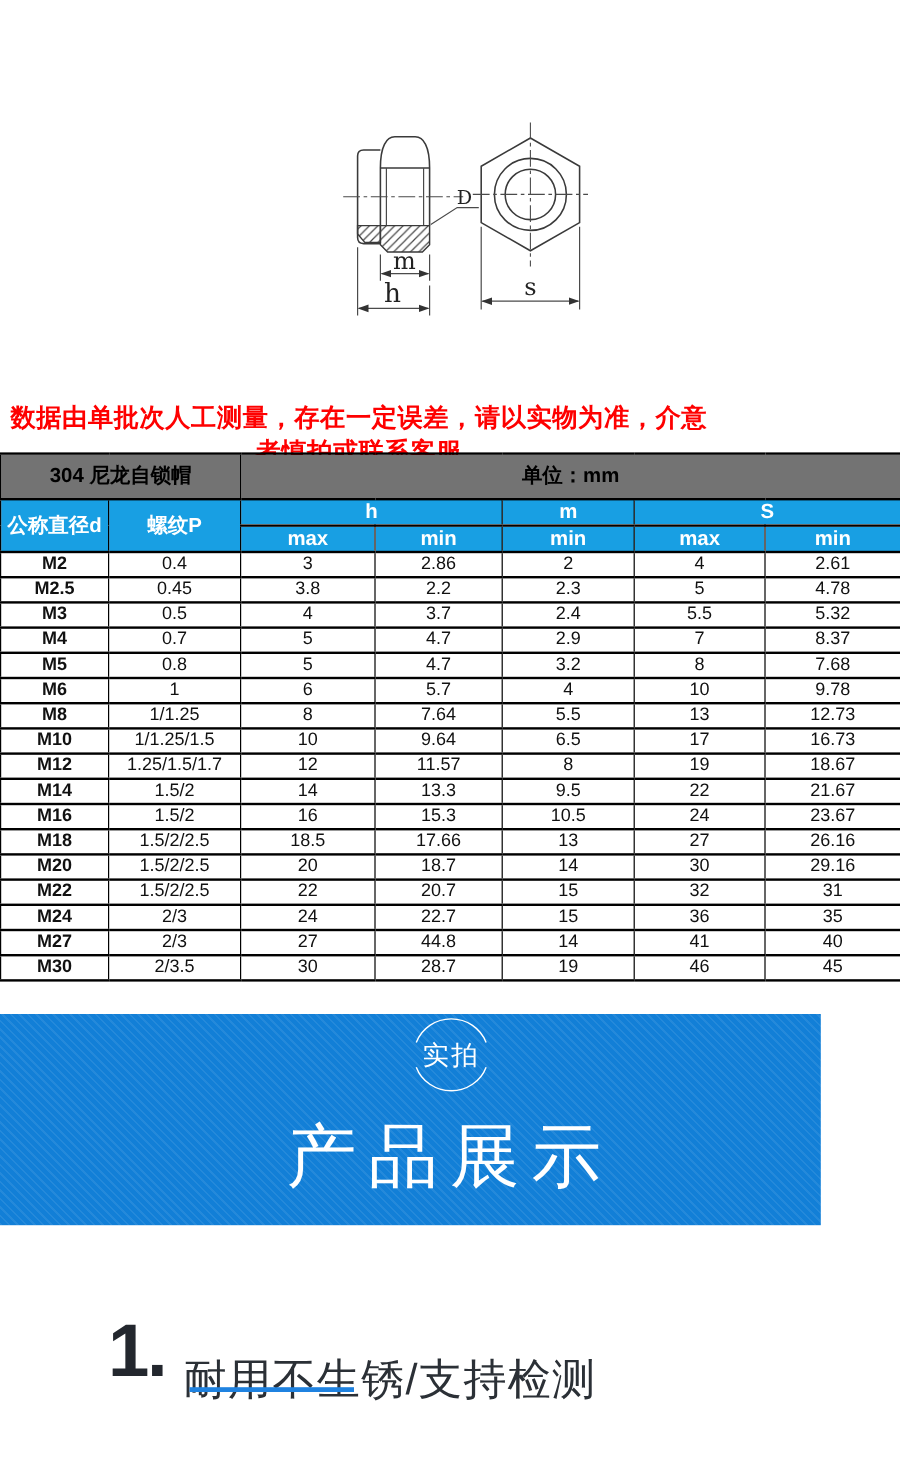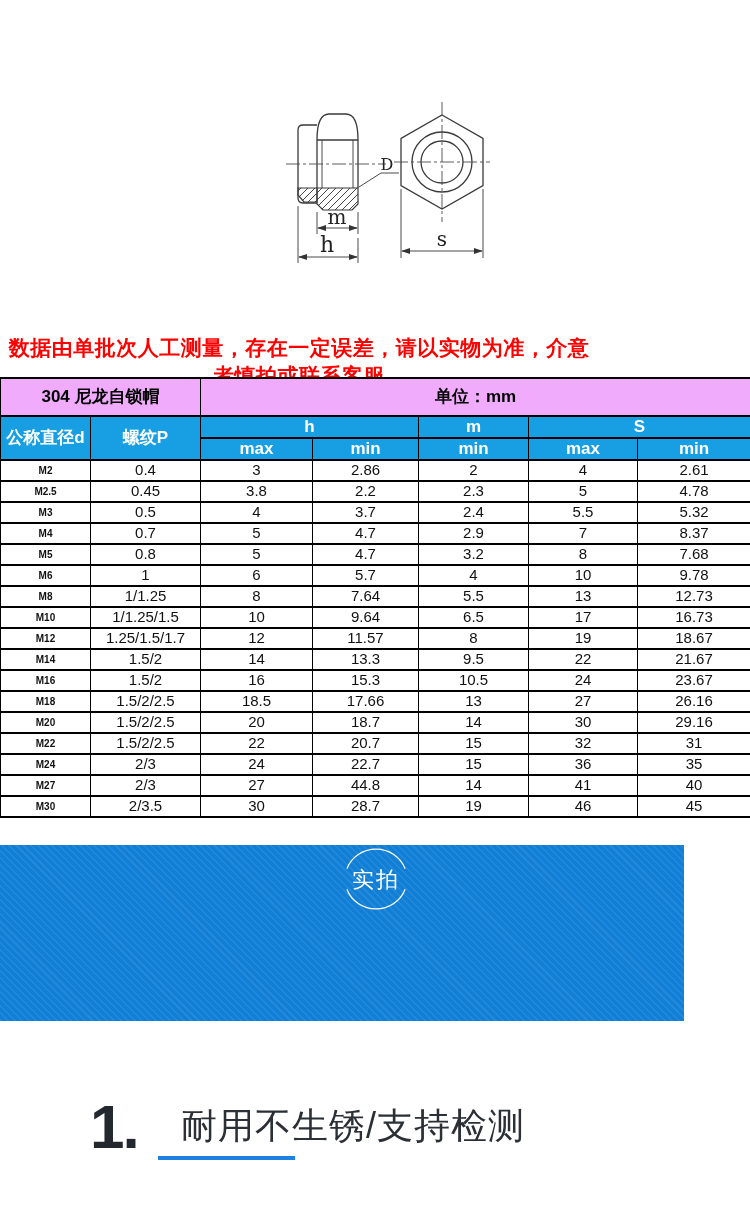--- a/index.html
+++ b/index.html
@@ -22,25 +22,25 @@
   .spec-table{
     position:absolute;top:377px;left:0;width:750px;
     border-collapse:collapse;table-layout:fixed;
   }
   .spec-table th,.spec-table td{
     border-left:1px solid #000;border-right:1px solid #000;
     border-top:2px solid #000;border-bottom:2px solid #000;
     padding:0;text-align:center;vertical-align:middle;line-height:1.1;
     overflow:hidden;white-space:nowrap;
   }
-  .t-title td{height:36px;font-size:17px;font-weight:bold;color:#000;background:#f0abfc;}
+  .t-title td{height:36px;font-size:17px;font-weight:bold;color:#000;background:#737373;}
   .blue-cell{background:#189fe3;color:#ffffff;font-weight:bold;font-size:17px;}
   .t-group th,.t-sub th{height:20px;}
   .spec-table tbody td{height:19px;font-size:15px;color:#111;background:#fff;}
-  .spec-table tbody td:first-child{font-weight:bold;font-size:10px;}
+  .spec-table tbody td:first-child{font-weight:bold;font-size:15px;}
   
   .banner{
     position:absolute;top:845px;left:0;width:684px;height:176px;
     background-color:#127fd7;
     background-image:repeating-linear-gradient(45deg,
       rgba(255,255,255,0.08) 0px, rgba(255,255,255,0.08) 1.5px,
       rgba(255,255,255,0) 1.5px, rgba(255,255,255,0) 5px);
   }
   .badge{position:absolute;left:343px;top:3px;width:66px;height:64px;}
   .badge-arc{stroke:#ffffff;stroke-width:1.2;fill:none;}
@@ -49,23 +49,22 @@
     position:absolute;top:80px;left:0;width:750px;text-align:center;
     font-size:58px;color:#ffffff;letter-spacing:10px;font-weight:normal;
   }
   
   .feature{position:absolute;top:1090px;left:0;width:750px;height:90px;}
   .feature-num{
     position:absolute;left:90px;top:6px;font-size:62px;line-height:1;
     font-weight:bold;color:#23272e;letter-spacing:-2px;
   }
   .feature-title{
-    position:absolute;left:153px;top:12px;font-size:36px;color:#2b3036;
+    position:absolute;left:153px;top:36px;font-size:36px;color:#2b3036;
     letter-spacing:1px;
-    margin-left:28px;
   }
   .feature-underline{
     position:absolute;left:158px;top:66px;width:137px;height:4px;background:#1f82e0;
   }
 </style>
 </head>
 <body>
 
 <div class="drawing-wrap">
   <svg width="330" height="220" viewBox="0 0 330 220">
@@ -309,19 +308,20 @@
       </tr>
     </tbody>
 </table>
 
 <div class="banner">
   <svg class="badge" viewBox="0 0 66 64">
     <path class="badge-arc" d="M 3.9 20.7 A 31 30 0 0 1 62.1 20.7"></path>
     <path class="badge-arc" d="M 3.9 41.3 A 31 30 0 0 0 62.1 41.3"></path>
     <text class="badge-text" x="33" y="39" text-anchor="middle">实拍</text>
   </svg>
+  <div class="banner-title">产品展示</div>
 </div>
 
 <div class="feature">
   <div class="feature-num">1.</div>
   <div class="feature-title">耐用不生锈/支持检测</div>
   <div class="feature-underline"></div>
 </div>
 
 </body></html>

